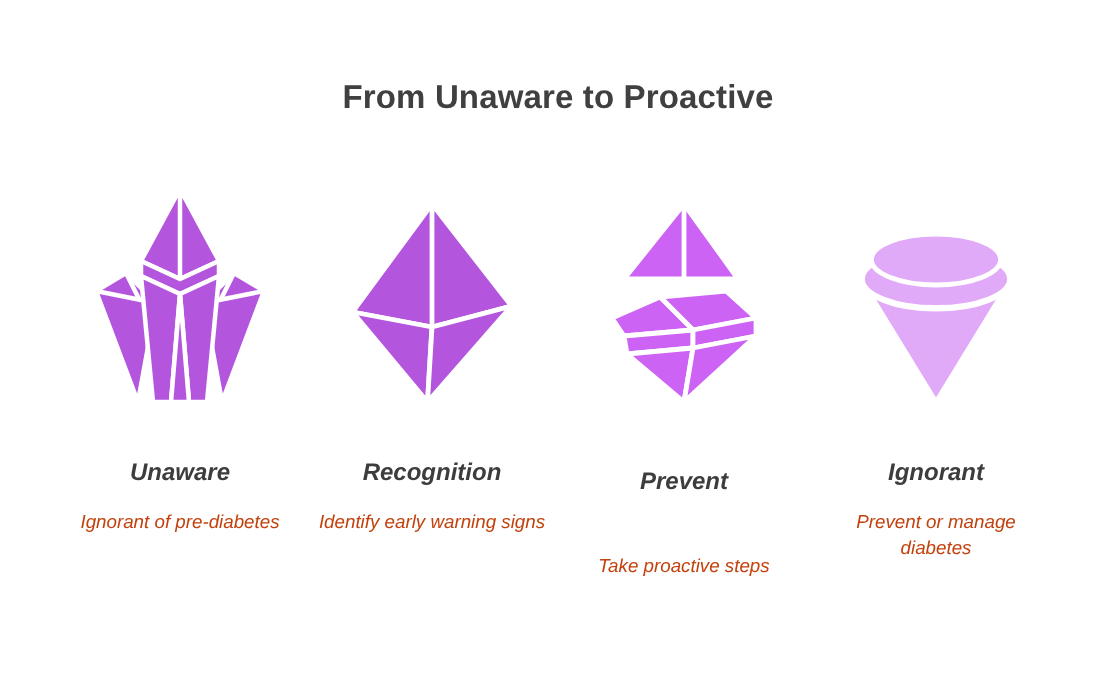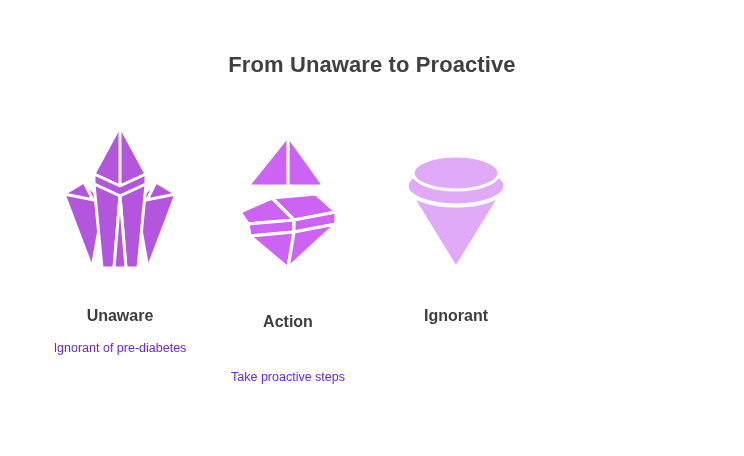--- a/index.html
+++ b/index.html
@@ -62,34 +62,35 @@
     display: flex;
     align-items: flex-end;
     justify-content: center;
   }
   .icon-box svg { display: block; }
 
   .labels {
     width: 168px;
     text-align: center;
     margin-top: 34px;
+    font-style: italic;
   }
   .stage-2 .labels { margin-top: 40px; }
 
   .stage-label {
     font-size: 16px;
     font-weight: bold;
     color: #3d3d3d;
     line-height: 20px;
   }
 
   .stage-caption {
     margin-top: 14px;
     font-size: 12.5px;
-    color: #6d28d9;
+    color: #c2410c;
     line-height: 17px;
     padding: 0 6px;
   }
   .stage-2 .stage-caption {
     padding: 0 0px;
     white-space: nowrap;
     margin-top: 37px;
   }
 </style>
 </head>
@@ -122,20 +123,36 @@
             <polygon points="56,146 62,74 68,146"></polygon>
           </g>
         </svg>
       </div>
       <div class="labels">
         <div class="stage-label">Unaware</div>
         <div class="stage-caption">Ignorant of pre-diabetes</div>
       </div>
     </div>
 
+    <div class="stage stage-1">
+      <div class="icon-box">
+        <svg width="118" height="140" viewBox="0 0 118 140" aria-hidden="true">
+          <g fill="#b455dd" stroke="#ffffff" stroke-width="3.2" stroke-linejoin="round">
+            <polygon points="59,4 6,76 59,86 112,72"></polygon>
+            <polygon points="59,4 59,86 112,72"></polygon>
+            <polygon points="6,76 59,86 56,136"></polygon>
+            <polygon points="59,86 112,72 56,136"></polygon>
+          </g>
+        </svg>
+      </div>
+      <div class="labels">
+        <div class="stage-label">Recognition</div>
+        <div class="stage-caption">Identify early warning signs</div>
+      </div>
+    </div>
 
     <div class="stage stage-2">
       <div class="icon-box">
         <svg width="112" height="140" viewBox="0 0 112 140" aria-hidden="true">
           <g fill="#cc63f5" stroke="#ffffff" stroke-width="3.2" stroke-linejoin="round">
 
             <polygon points="56,4 16,54 92,54"></polygon>
             <polygon points="56,4 56,54 92,54"></polygon>
 
             <polygon points="40,66 84,62 104,80 62,88"></polygon>
@@ -143,38 +160,39 @@
 
             <polygon points="16,92 62,88 62,100 18,104"></polygon>
             <polygon points="62,88 104,80 104,92 62,100"></polygon>
 
             <polygon points="18,104 62,100 56,136"></polygon>
             <polygon points="62,100 104,92 56,136"></polygon>
           </g>
         </svg>
       </div>
       <div class="labels">
-        <div class="stage-label">Action</div>
+        <div class="stage-label">Prevent</div>
         <div class="stage-caption">Take proactive steps</div>
       </div>
     </div>
 
     <div class="stage stage-3">
       <div class="icon-box">
         <svg width="110" height="126" viewBox="0 0 110 126" aria-hidden="true">
           <g fill="#e0aaf8" stroke="#ffffff" stroke-width="3.2" stroke-linejoin="round">
 
             <path d="M6,42 C6,42 18,62 55,122 C92,62 104,42 104,42 Z"></path>
 
             <path d="M6,40 C6,52 28,60 55,60 C82,60 104,52 104,40 C104,52 82,60 55,60 C28,60 6,52 6,40 Z"></path>
             <ellipse cx="55" cy="40" rx="49" ry="19"></ellipse>
 
             <ellipse cx="55" cy="27" rx="43" ry="17"></ellipse>
           </g>
         </svg>
       </div>
       <div class="labels">
         <div class="stage-label">Ignorant</div>
+        <div class="stage-caption">Prevent or manage diabetes</div>
       </div>
     </div>
 
   </div>
 </div>
 
 </body></html>

